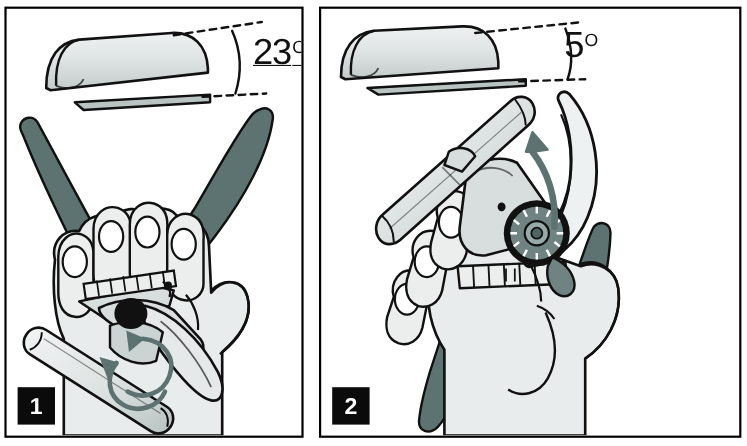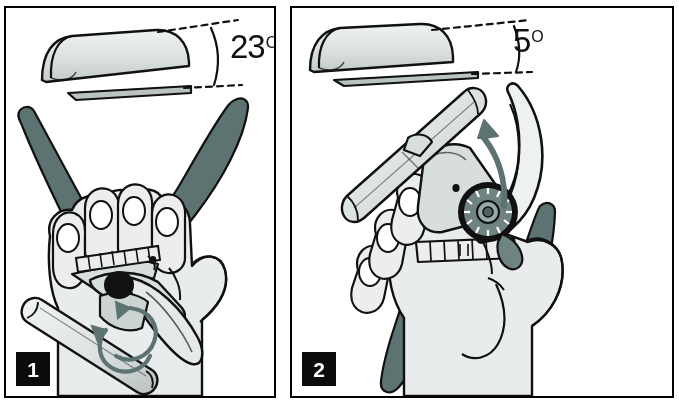--- a/index.html
+++ b/index.html
@@ -25,21 +25,21 @@
     font-family:"Liberation Sans","DejaVu Sans",sans-serif;
     letter-spacing:0px;
   }
   .anglelabel{
     position:absolute;white-space:nowrap;color:#111111;
     font-family:"Liberation Sans","DejaVu Sans",sans-serif;
     font-weight:400;line-height:1;
   }
   .anglelabel .num{font-size:33px;letter-spacing:-1px;}
   .anglelabel .deg{font-size:16px;vertical-align:super;position:relative;top:-4px;left:1px;}
-  #angle-label-1{left:224px;top:22px;}
+  #angle-label-1{left:224px;top:22px;text-decoration:underline;}
   #angle-label-2{left:221px;top:16px;}
 </style>
 </head>
 <body>
 
 <div class="sheet">
 
   <div class="panel" id="panel-1">
 
     <div class="stage">

